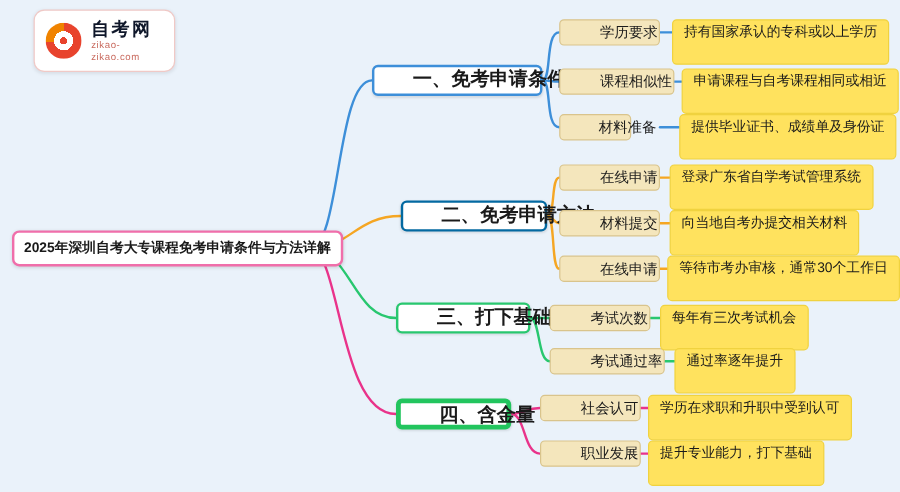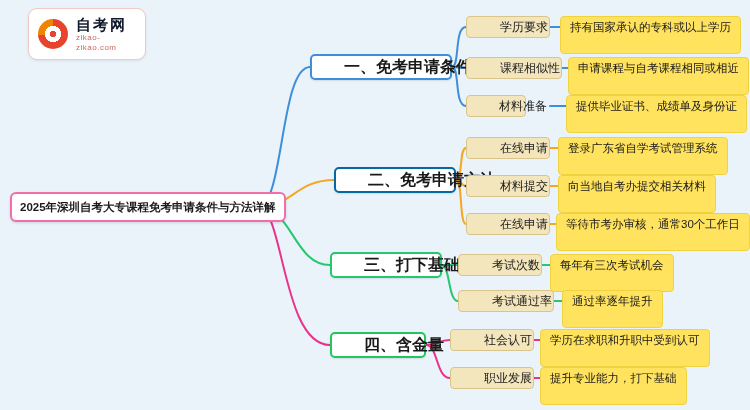--- a/index.html
+++ b/index.html
@@ -20,21 +20,21 @@
   }
   .branch{
     height:26px;line-height:22px;text-align:right;
     background:#fff;border-radius:5px;
     font-size:16px;font-weight:bold;
     box-shadow:0 1px 2px rgba(0,0,0,.10);
   }
   .b1{border:2px solid #3D8FD9;}
   .b2{border:2px solid #0369a1;}
   .b3{border:2px solid #28C76F;}
-  .b4{border:2px solid #22c55e;}
+  .b4{border:4px solid #22c55e;}
 
   .sub{
     height:22px;line-height:20px;text-align:center;
     background:#F4E6BC;border:1px solid #D9C48C;border-radius:4px;
     font-size:12px;
   }
   .detail{
     height:38px;line-height:20px;
     background:#FFE25E;border:1px solid #F0D23F;border-radius:4px;
     font-size:11.5px;padding:0 9px;

